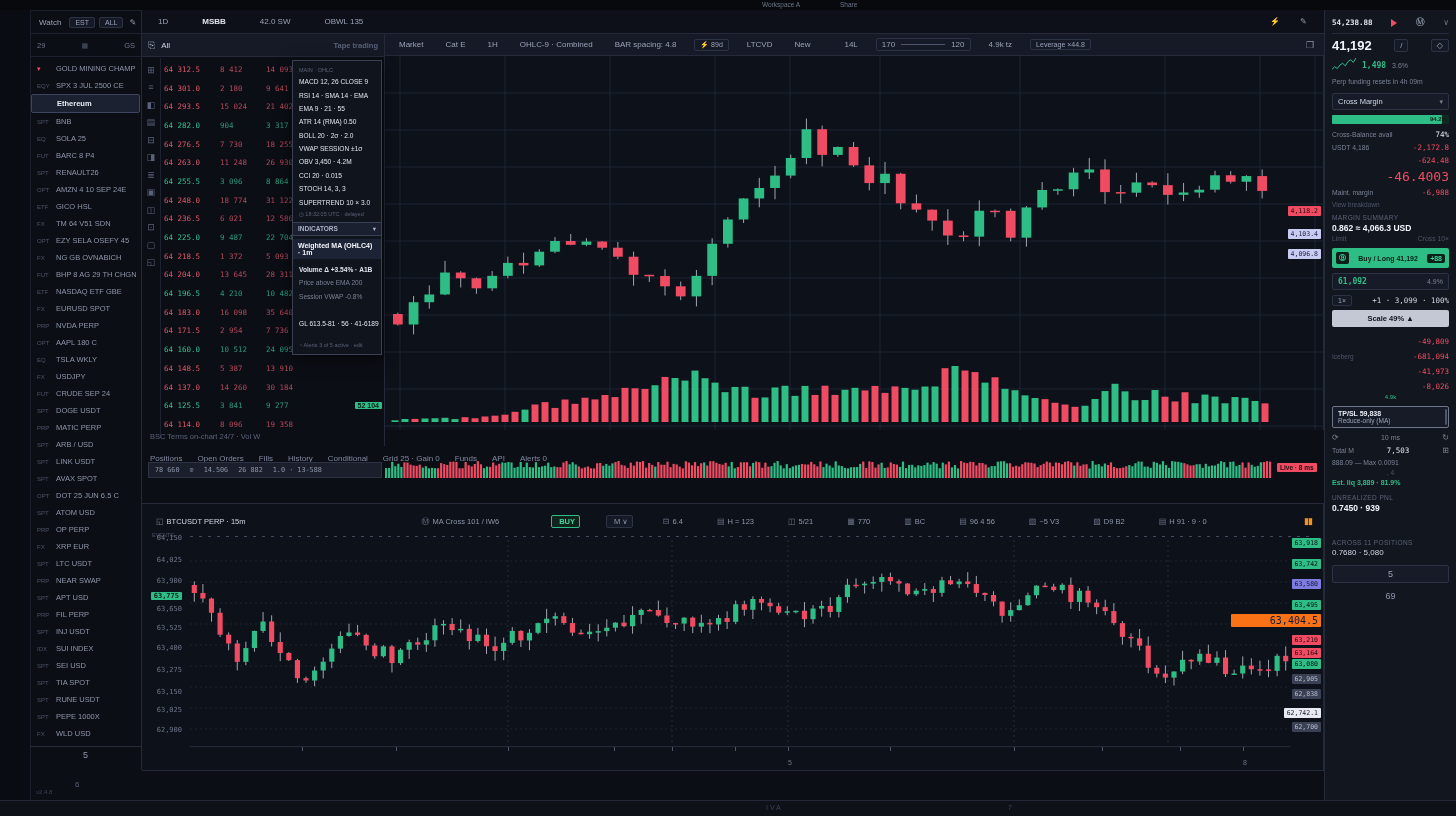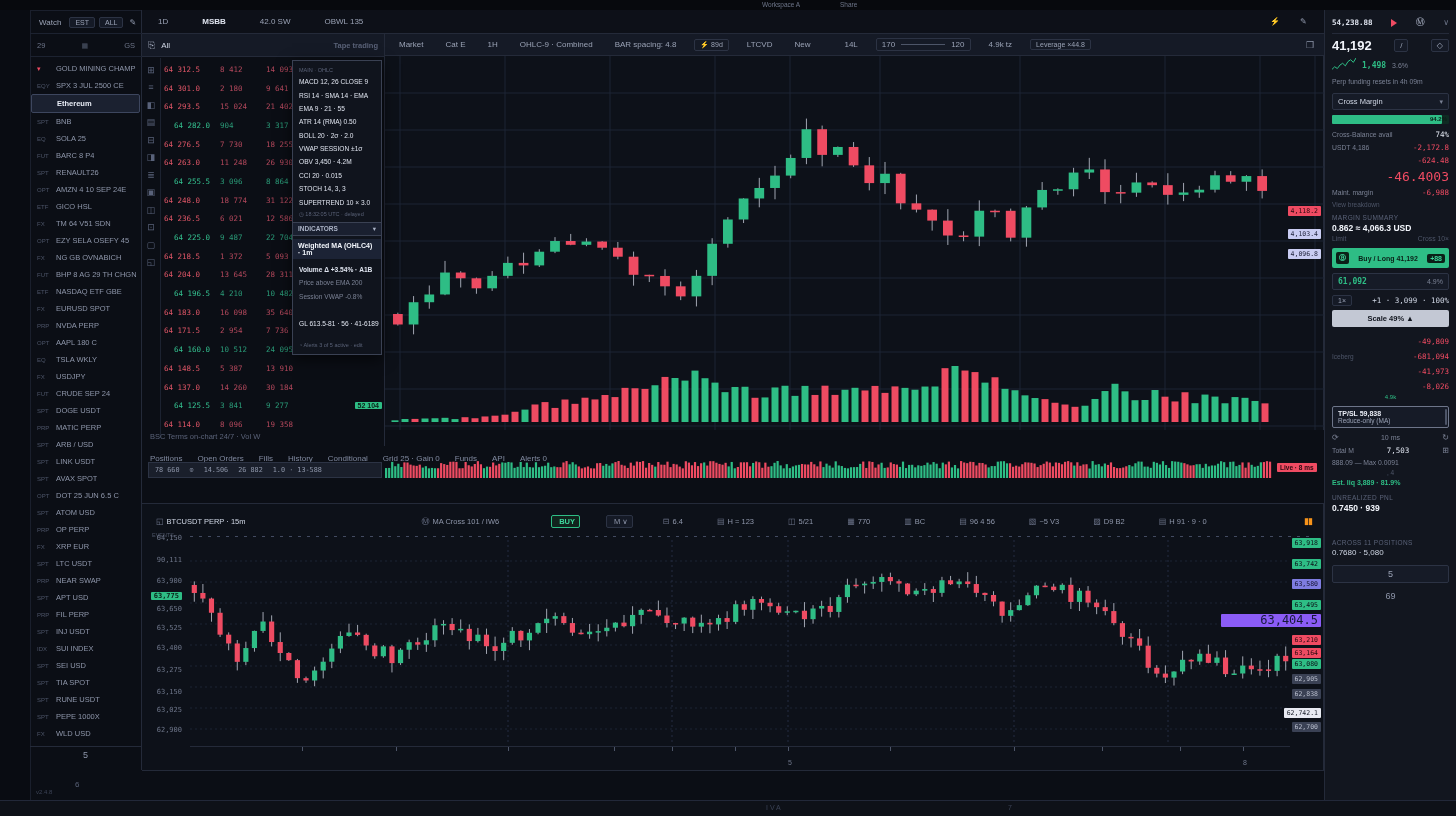--- a/index.html
+++ b/index.html
@@ -13,21 +13,21 @@
   .tbtn{color:#9aa2b5;font-size:8px;padding:1px 4px;cursor:default;}
   
   .wl-row{display:flex;align-items:center;height:17px;padding:0 4px 0 6px;font-size:7.5px;color:#8e96aa;gap:5px;}
   .wl-pre{width:14px;font-size:6px;color:#4d5568;flex:0 0 14px;}
   .wl-row.alert .wl-pre{color:#ef4b62;font-size:7px;}
   .wl-row.sel{background:#1b2130;border:1px solid #3d465e;border-radius:2px;color:#e8ecf5;font-weight:bold;}
   
   .ob-row{display:grid;grid-template-columns:56px 46px 50px 1fr;align-items:center;height:18.7px;font-size:7.5px;}
   .ob-row .c{font-family:"DejaVu Sans Mono",monospace;}
   .ob-row.s .c1{color:#e05667;} .ob-row.s .c2,.ob-row.s .c3{color:#b3485c;}
-  .ob-row.b .c1{color:#34c08f;text-align:center;} .ob-row.b .c2,.ob-row.b .c3{color:#2a9a77;}
+  .ob-row.b .c1{color:#34c08f;} .ob-row.b .c2,.ob-row.b .c3{color:#2a9a77;}
   .ob-chip{justify-self:end;font-size:7px;padding:0 3px;border-radius:1px;background:#2ebd85;color:#0b2018;font-weight:bold;}
   .ob-row.s .ob-chip{background:rgba(46,189,133,.22);color:#3ed79d;}
   .rail-ic{display:block;width:12px;height:12px;margin:5.5px auto;color:#59627a;font-size:9px;line-height:12px;text-align:center;}
   
   .menu{position:absolute;left:292px;top:60px;width:90px;background:#10141d;border:1px solid #3a4153;
         box-shadow:0 4px 14px rgba(0,0,0,.6);z-index:6;padding:4px 0;box-sizing:border-box;}
   .menu .it{font-size:6.6px;color:#dfe4ef;padding:3.2px 6px;white-space:nowrap;overflow:hidden;}
   .menu .hd{font-size:5.5px;color:#5a6278;padding:2px 6px;}
   .menu .bar{display:flex;align-items:center;gap:3px;background:#1a2030;border-top:1px solid #3a4153;border-bottom:1px solid #3a4153;
              padding:2px 5px;font-size:6.5px;color:#aab2c5;margin:3px 0;}
@@ -36,21 +36,21 @@
   .tab{font-size:8px;color:#818aa0;margin-right:15px;}
   
   .bt-chip{display:inline-flex;align-items:center;gap:3px;font-size:7.5px;color:#8e96aa;padding:1px 4px;}
   .bt-chip .ic{font-size:8px;color:#6b7389;}
   .bt-chip.buy{border:1px solid #2ebd85;color:#3ed79d;border-radius:2px;background:#11231d;font-weight:bold;}
   .bt-chip.box{border:1px solid #2c3344;border-radius:2px;background:#151a26;}
   
   .badge{position:absolute;right:0;font-size:6.5px;font-family:"DejaVu Sans Mono",monospace;padding:0 3px;border-radius:1px;
          color:#0c1017;line-height:10px;}
   .badge.g{background:#2ebd85;} .badge.red{background:#ef4b62;color:#2a0a10;}
-  .badge.purple{background:#7e7ce0;color:#12122e;} .badge.blue{background:#8b5cf6;color:#161a3a;line-height:13px;font-size:12px;padding-left:39px;}
+  .badge.purple{background:#7e7ce0;color:#12122e;} .badge.blue{background:#f97316;color:#161a3a;line-height:13px;font-size:10px;padding-left:39px;}
   .badge.gray{background:#3a4154;color:#b7bdcc;} .badge.white{background:#e8eaf2;color:#20242f;}
   .badge.lav{background:#c9ccf2;color:#23263f;}
   .axlbl{position:absolute;right:4px;font-size:7px;color:#6d7589;font-family:"DejaVu Sans Mono",monospace;}
   .axlbl.g{background:#2ebd85;color:#0b2018;padding:0 3px;border-radius:1px;font-weight:bold;}
   
   .op{position:absolute;left:1324px;top:10px;width:132px;height:790px;background:#12161f;border-left:1px solid #242a39;
       box-sizing:border-box;padding:6px 7px;font-size:8px;}
   .op .row{display:flex;align-items:center;justify-content:space-between;margin-bottom:4px;}
   .op .lbl{font-size:6.5px;color:#5a6278;letter-spacing:.4px;}
   .op .box{border:1px solid #2c3344;border-radius:2px;background:#161b27;padding:3px 5px;}
@@ -1125,21 +1125,21 @@
         </span>
       </span>
     <span style="margin-left:auto;color:#f7931a;font-size:9px;letter-spacing:-1px;">▮▮</span>
   </div>
   <div style="position:absolute;left:10px;top:28px;font-size:5.5px;color:#4d5568;">EVENTS</div>
   <div style="position:absolute;left:48px;top:32px;width:1120px;height:1px;background:repeating-linear-gradient(to right,#434b61 0 3px,transparent 3px 9px);"></div>
 
   <div style="position:absolute;left:4px;top:27px;width:40px;height:210px;">
 
   <span class="axlbl" style="top: 3px;">64,150</span>
-        <span class="axlbl" style="top: 25px;">90,111</span>
+        <span class="axlbl" style="top: 25px;">64,025</span>
         <span class="axlbl" style="top: 46px;">63,900</span>
         <span class="axlbl g" style="top: 61px;">63,775</span>
         <span class="axlbl" style="top: 74px;">63,650</span>
         <span class="axlbl" style="top: 93px;">63,525</span>
         <span class="axlbl" style="top: 113px;">63,400</span>
         <span class="axlbl" style="top: 135px;">63,275</span>
         <span class="axlbl" style="top: 157px;">63,150</span>
         <span class="axlbl" style="top: 175px;">63,025</span>
         <span class="axlbl" style="top: 195px;">62,900</span>
       </div>

